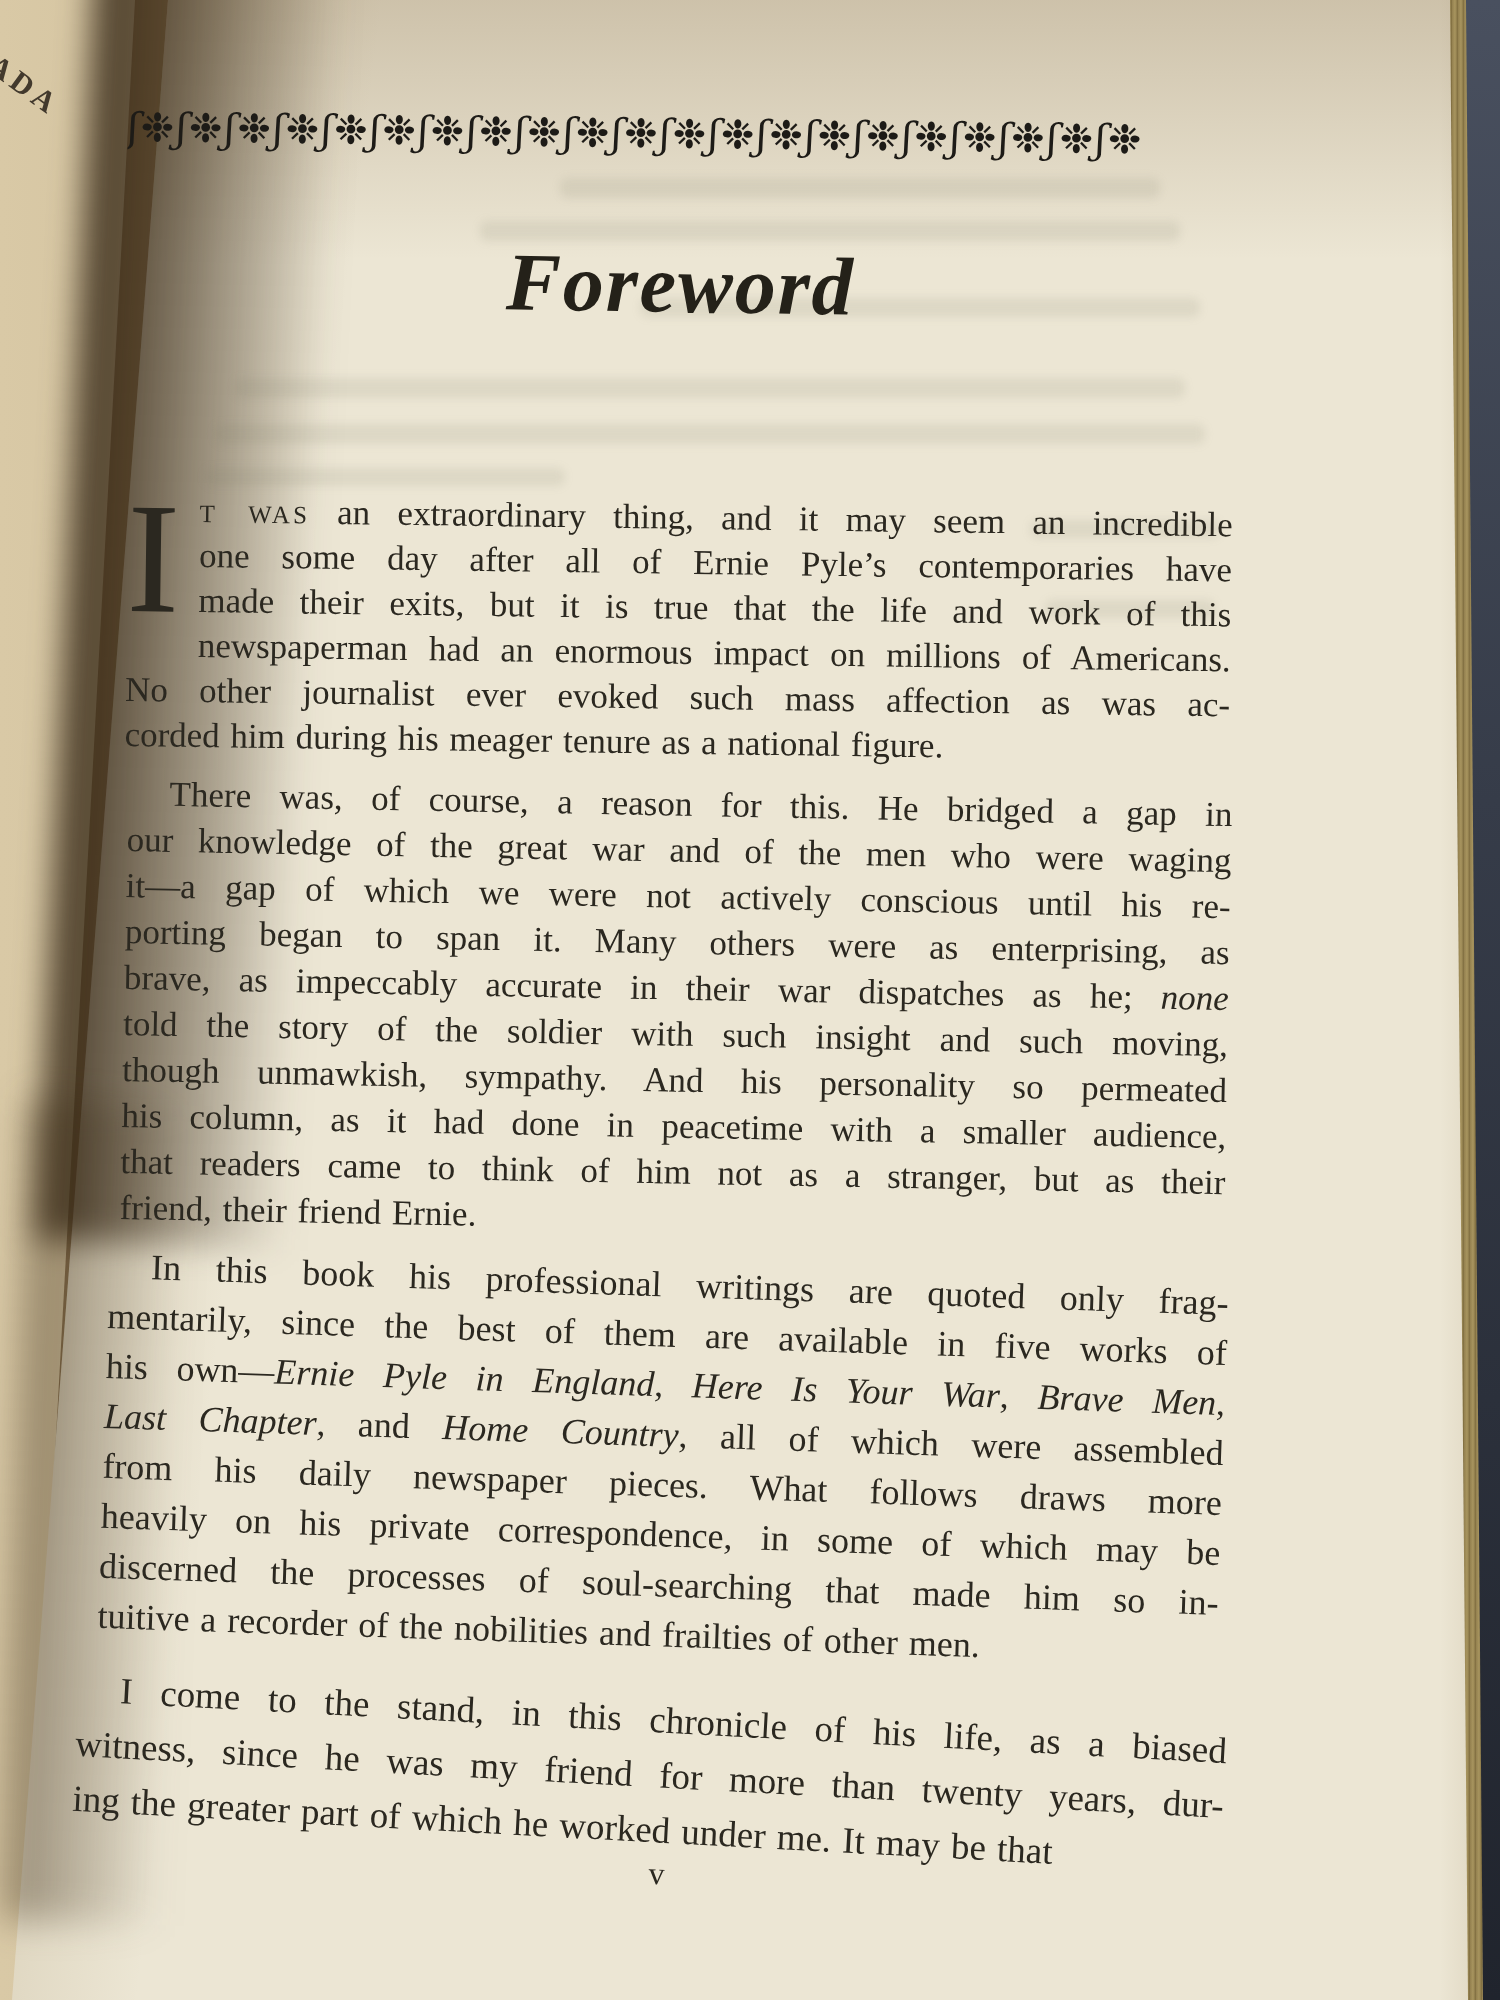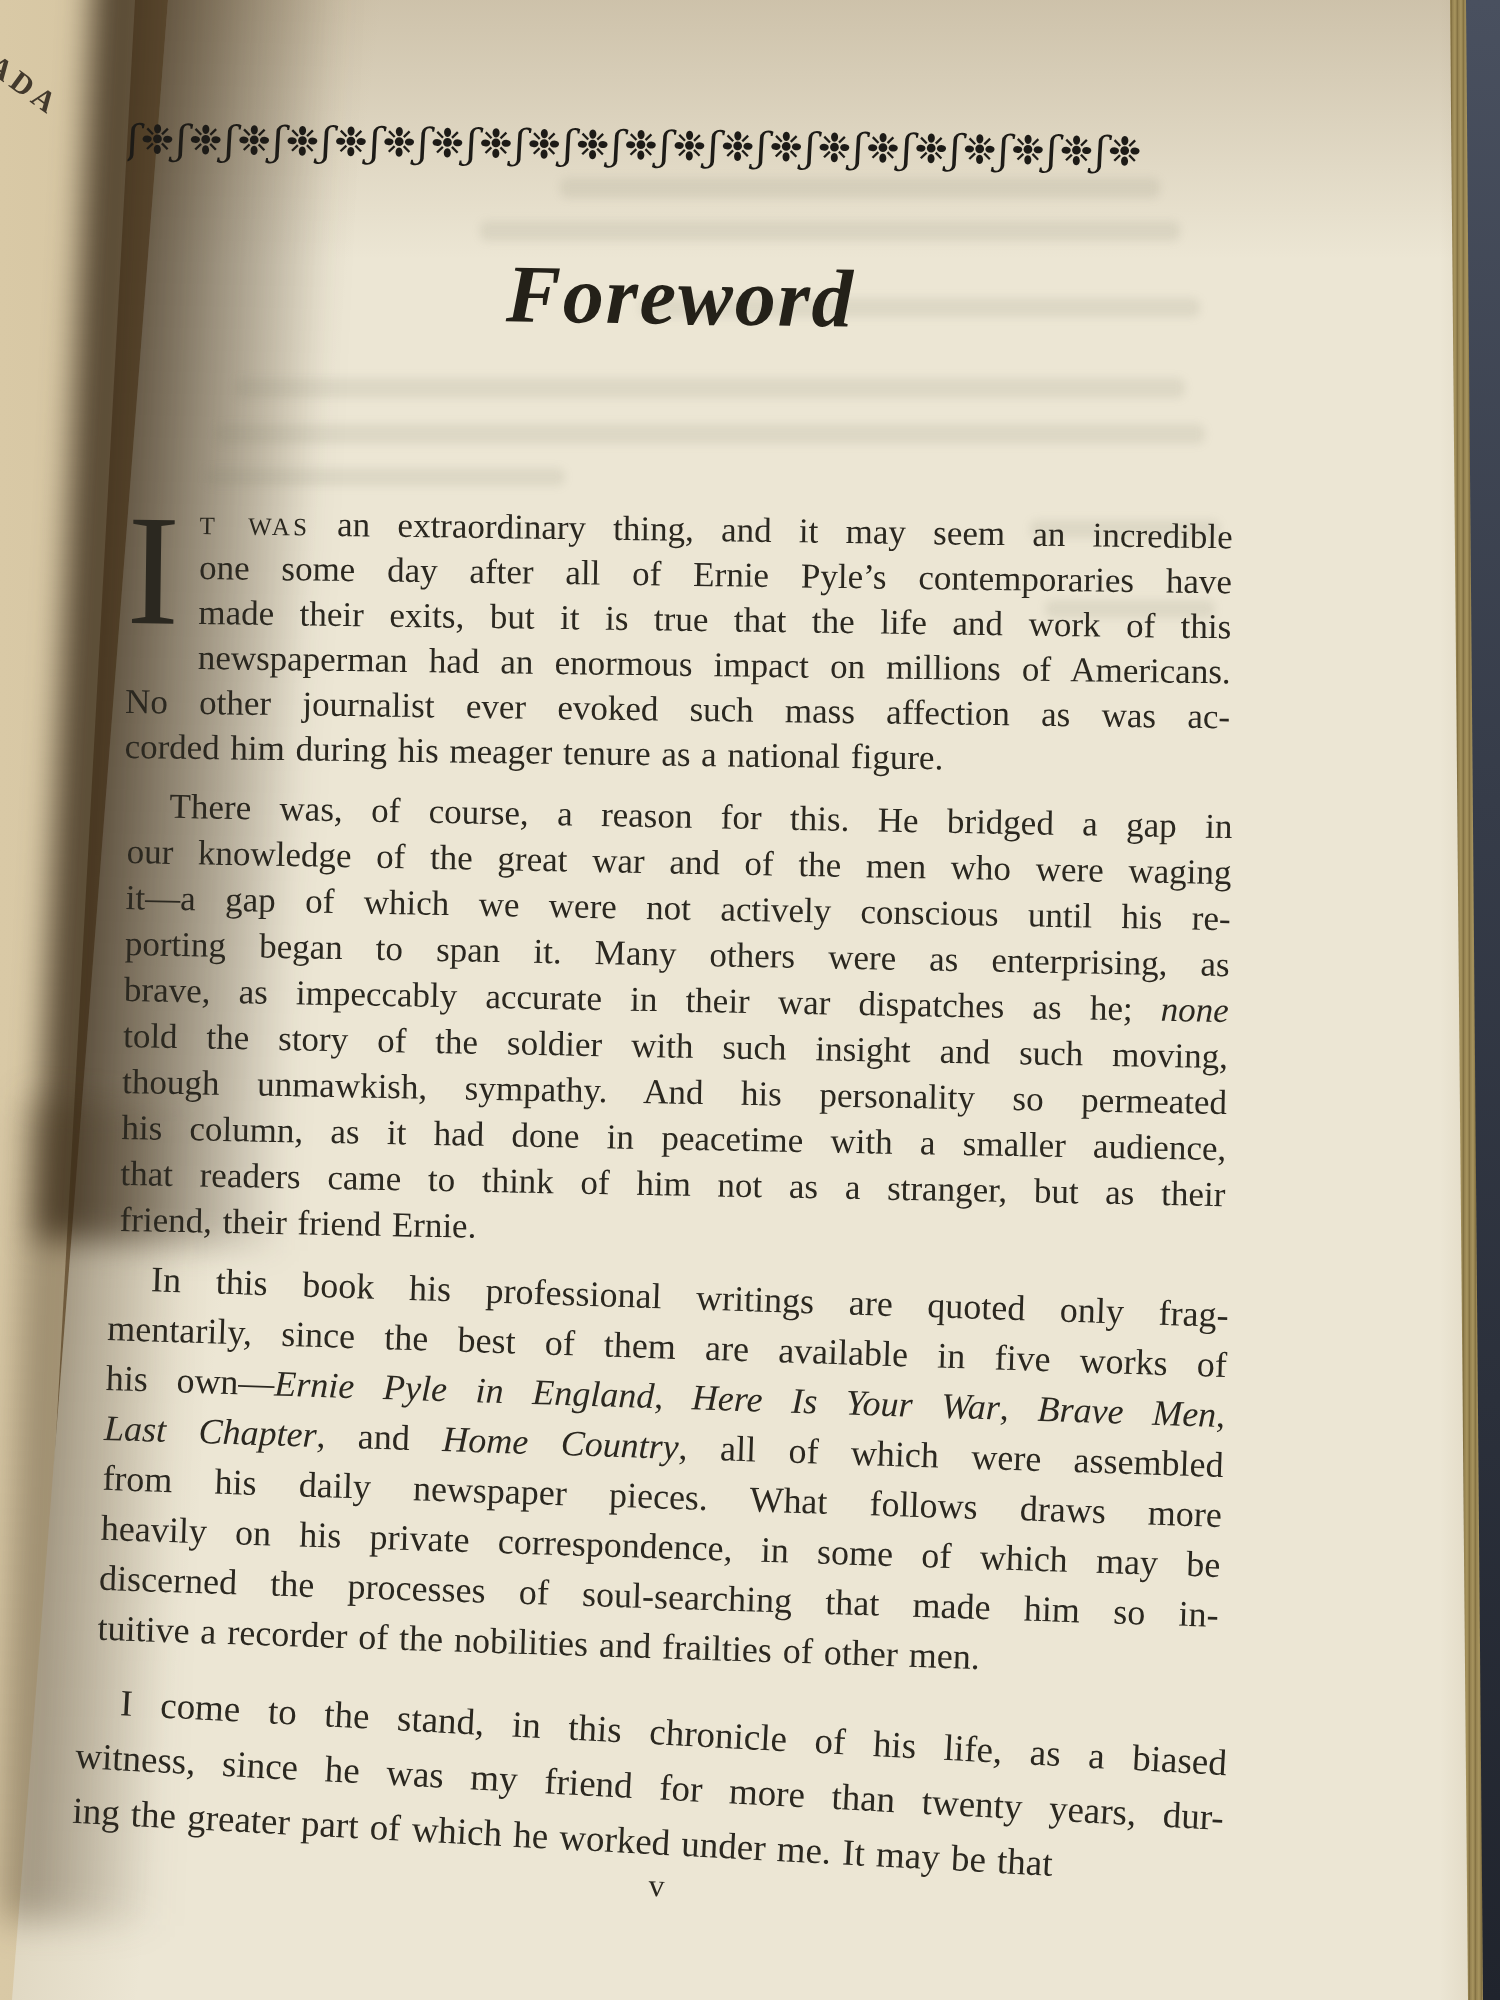--- a/index.html
+++ b/index.html
@@ -55,21 +55,21 @@
   .cover{
     position:absolute;inset:0;
     clip-path:polygon(1466px 0px,1500px 0px,1500px 2000px,1483px 2000px);
     background:linear-gradient(to bottom,#49505f 0%,#363c49 40%,#20242d 100%);
   }
   
   .ghost{position:absolute;background:rgba(122,126,104,0.13);filter:blur(4px);border-radius:8px;}
 
   
   .column{
-    position:absolute;left:128px;top:12px;width:1105px;color:#2b2820;
+    position:absolute;left:128px;top:0;width:1105px;color:#2b2820;
   }
   .ornament{
     margin-top:103px;width:1100px;overflow:hidden;white-space:nowrap;
     font-family:"DejaVu Serif","DejaVu Sans",serif;font-style:italic;
     font-size:40px;line-height:48px;letter-spacing:2px;color:#1d1b17;
     transform:rotate(0.7deg);transform-origin:0 0;
   }
   .title{
     margin:84px 0 0 0;text-align:center;font-weight:600;font-style:italic;
     font-size:82px;line-height:100px;color:#242119;

